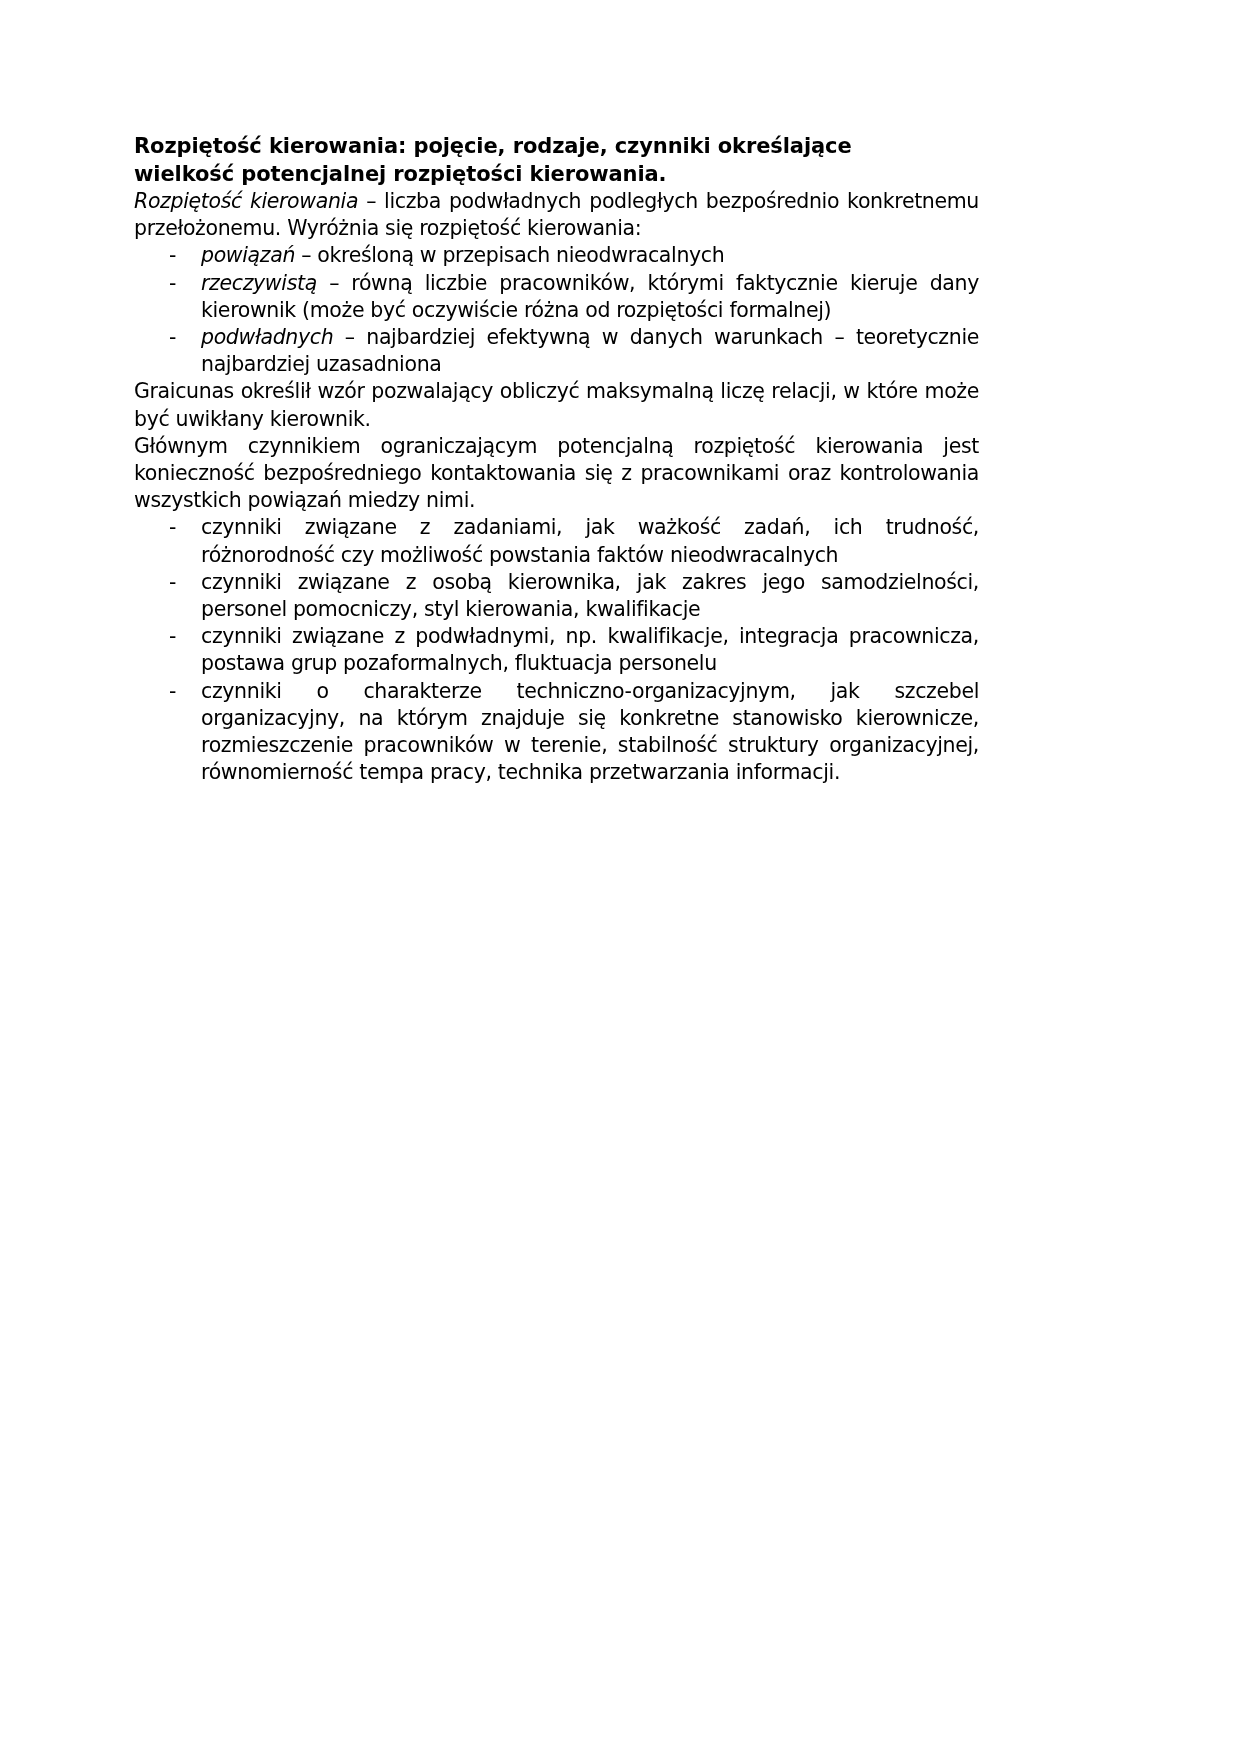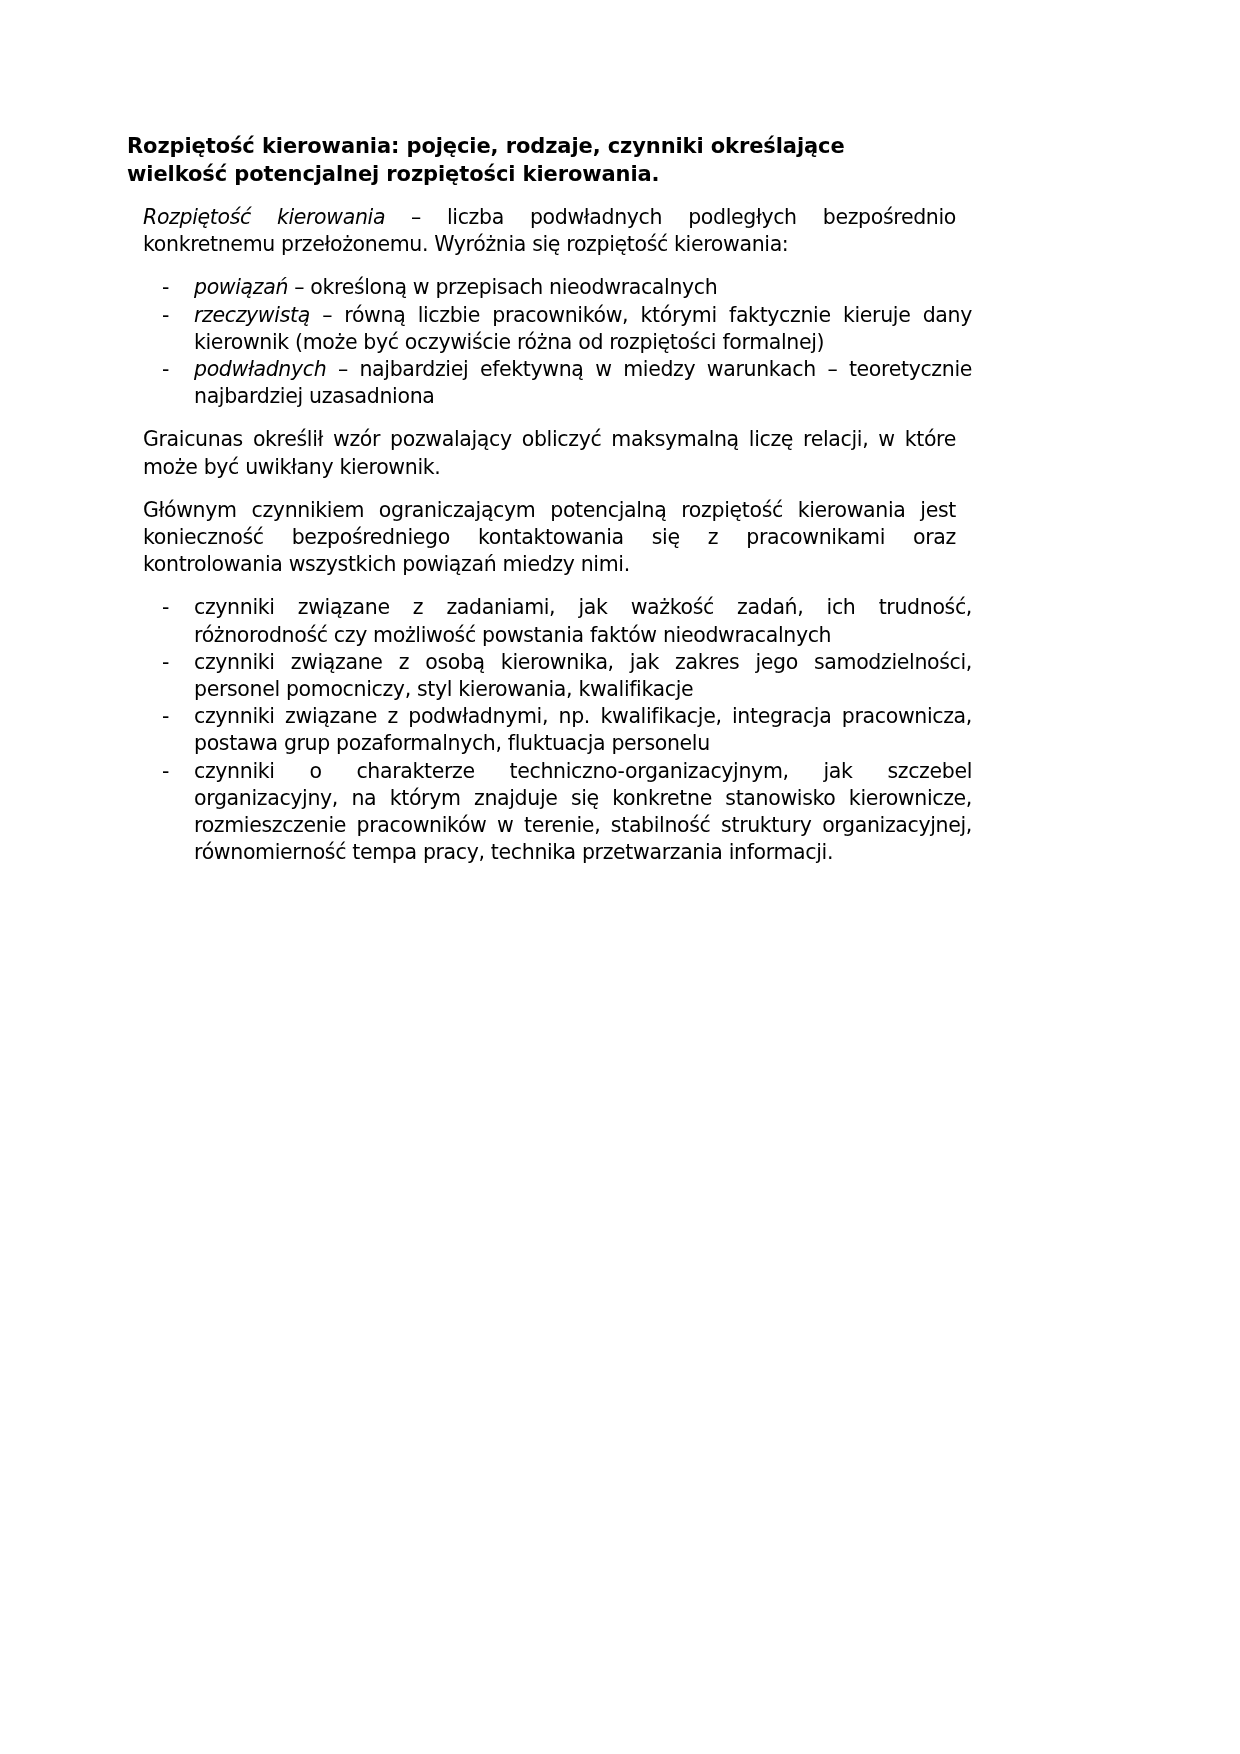--- a/index.html
+++ b/index.html
@@ -10,37 +10,37 @@
     body {
       width: 1240px;
       height: 1754px;
       position: relative;
       overflow: hidden;
       font-family: "DejaVu Sans", sans-serif;
       color: #000000;
     }
     .page {
       position: absolute;
-      left: 127px;
+      left: 134px;
       top: 132px;
       width: 845px;
       font-size: 20.5px;
       line-height: 27.2px;
       letter-spacing: -0.35px;
     }
     .title {
       font-weight: bold;
       font-size: 21px;
       line-height: 28px;
       margin: 0;
       letter-spacing: -0.1px;
     }
     .title span { display: block; }
     p {
-      margin: 16px;
+      margin: 0;
       text-align: justify;
       text-align-last: left;
     }
     em { font-style: italic; }
     ul.dash-list {
       list-style: none;
       margin: 0;
       padding: 0 0 0 67px;
     }
     ul.dash-list li {
@@ -62,21 +62,21 @@
   <h1 class="title">
     <span>Rozpiętość kierowania: pojęcie, rodzaje, czynniki określające</span>
     <span>wielkość potencjalnej rozpiętości kierowania.</span>
   </h1>
 
   <p><em>Rozpiętość kierowania</em><span> – liczba podwładnych podległych bezpośrednio konkretnemu przełożonemu. Wyróżnia się rozpiętość kierowania:</span></p>
 
   <ul class="dash-list">
     <li><span class="dash">-</span><em>powiązań</em><span> – określoną w przepisach nieodwracalnych</span></li>
     <li><span class="dash">-</span><em>rzeczywistą</em><span> – równą liczbie pracowników, którymi faktycznie kieruje dany kierownik (może być  oczywiście różna od rozpiętości formalnej)</span></li>
-    <li><span class="dash">-</span><em>podwładnych</em><span> – najbardziej efektywną w miedzy warunkach – teoretycznie najbardziej uzasadniona</span></li>
+    <li><span class="dash">-</span><em>podwładnych</em><span> – najbardziej efektywną w danych warunkach – teoretycznie najbardziej uzasadniona</span></li>
   </ul>
 
   <p>Graicunas określił wzór pozwalający obliczyć maksymalną liczę relacji, w które może być uwikłany kierownik.</p>
 
   <p>Głównym czynnikiem ograniczającym potencjalną rozpiętość kierowania jest konieczność bezpośredniego kontaktowania się z pracownikami oraz kontrolowania wszystkich powiązań miedzy nimi.</p>
 
 
   <ul class="dash-list">
     <li><span class="dash">-</span><span>czynniki związane z zadaniami, jak ważkość zadań, ich trudność, różnorodność czy możliwość powstania faktów nieodwracalnych</span></li>
     <li><span class="dash">-</span><span>czynniki związane z osobą kierownika, jak zakres jego samodzielności, personel pomocniczy, styl kierowania, kwalifikacje</span></li>

